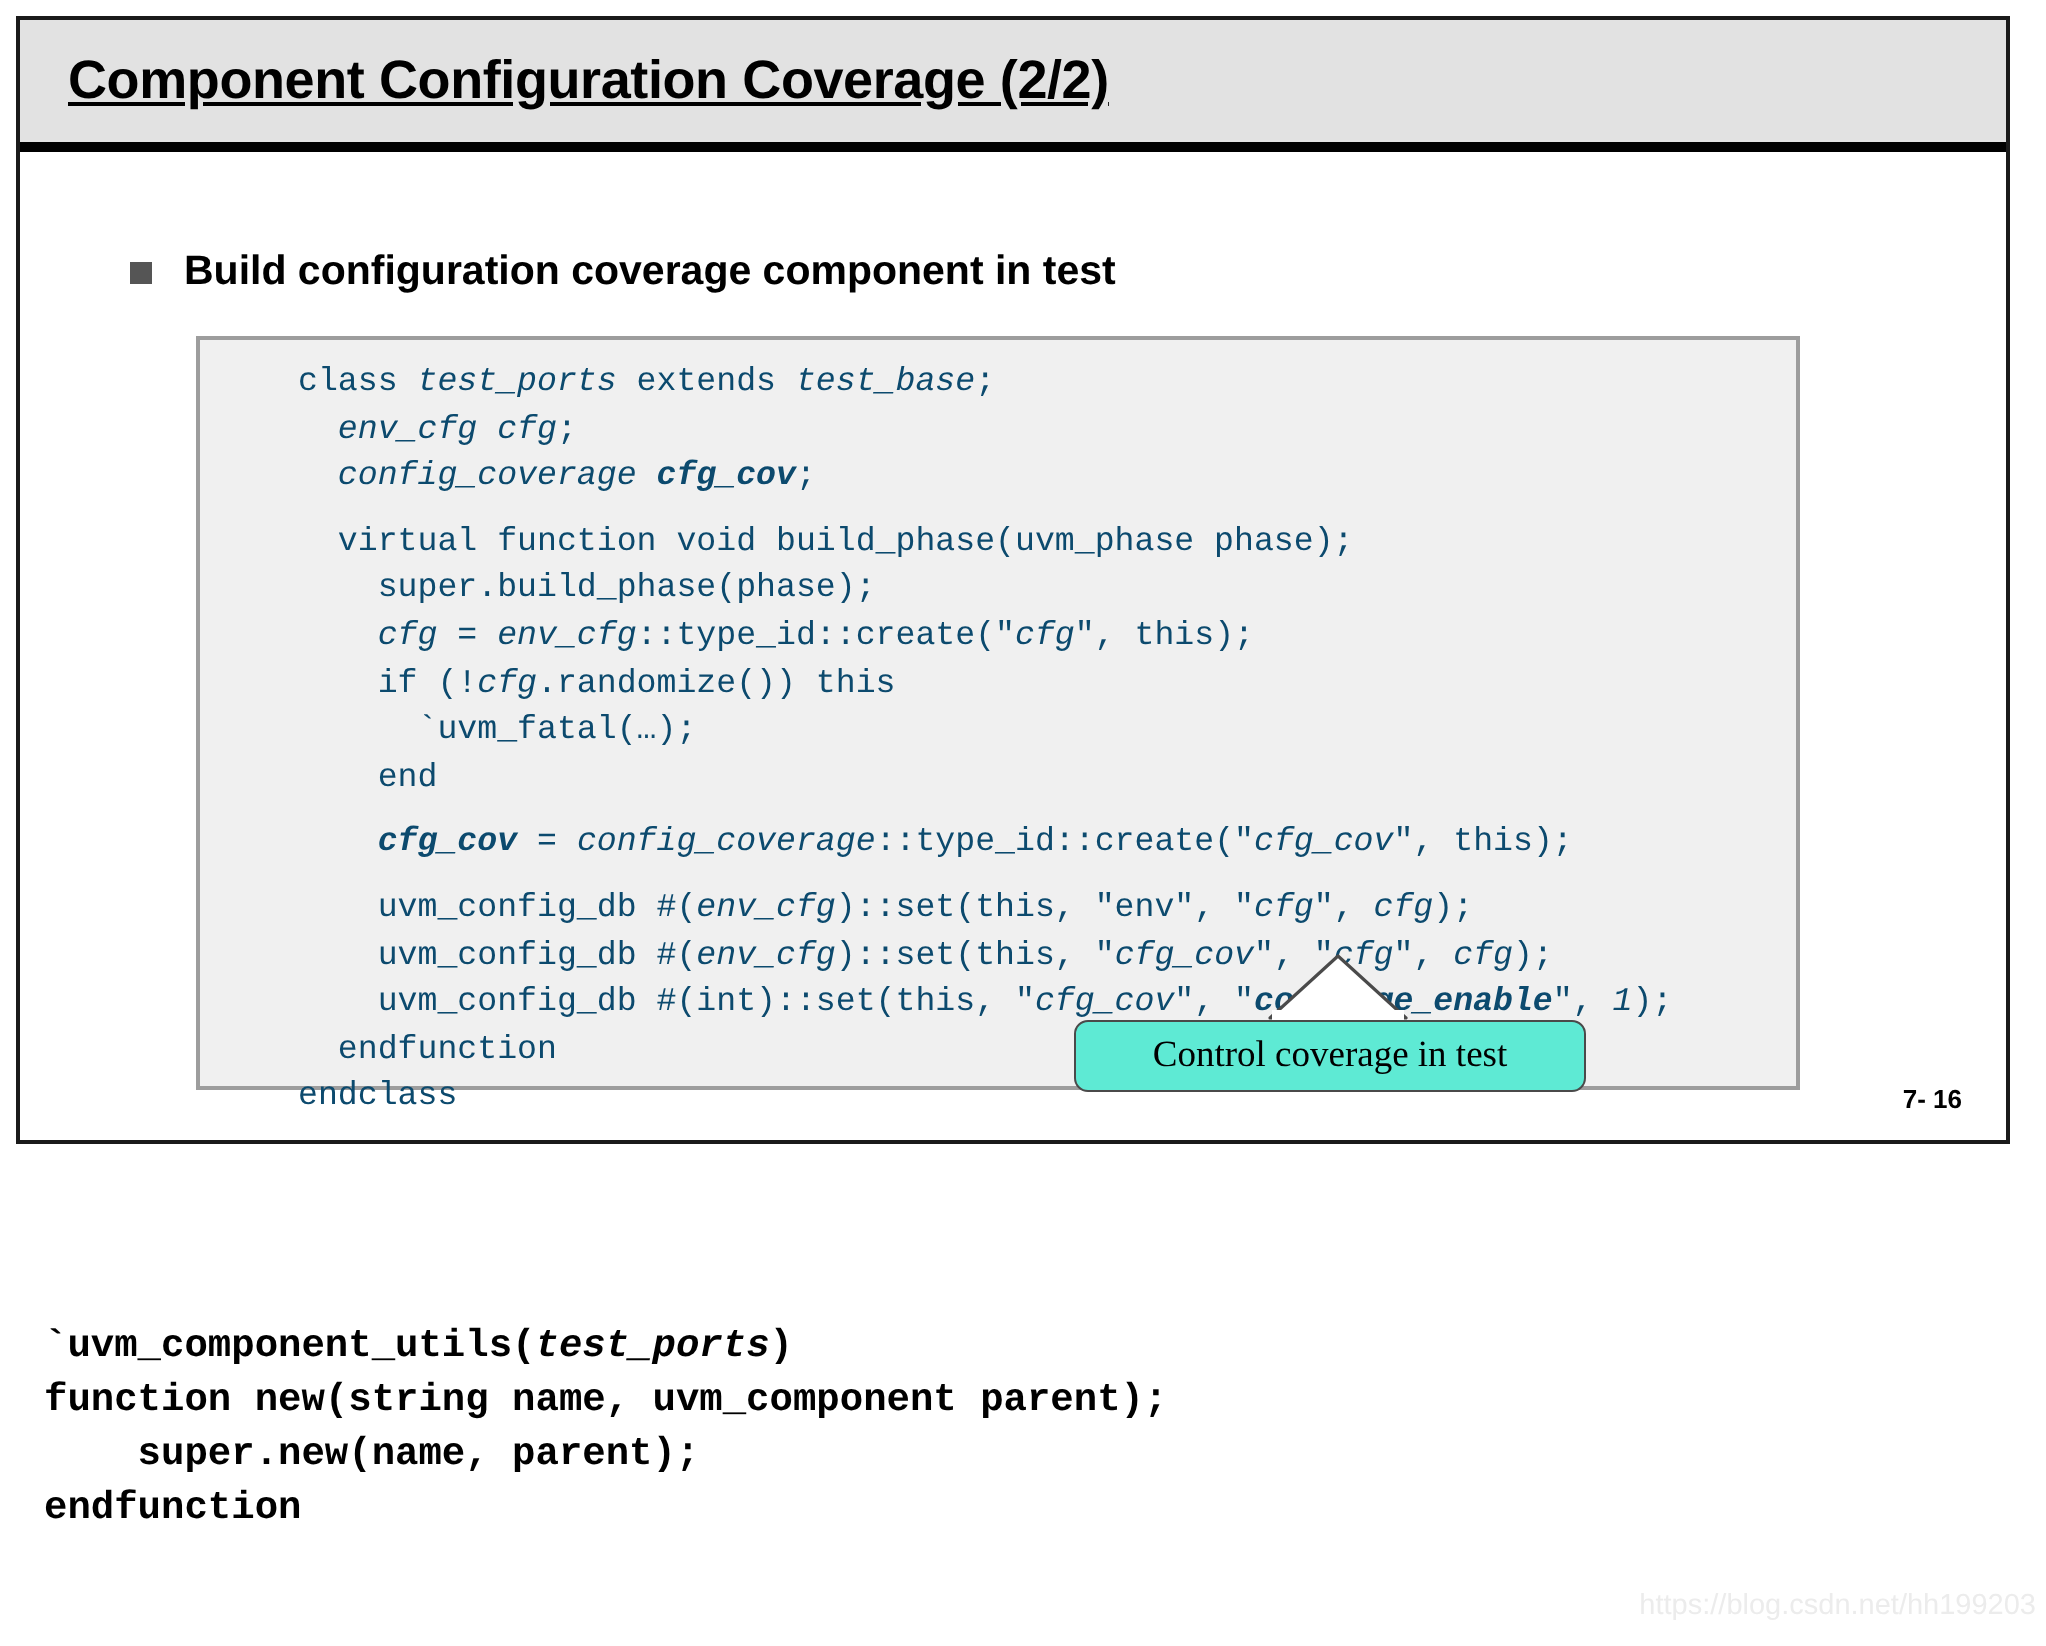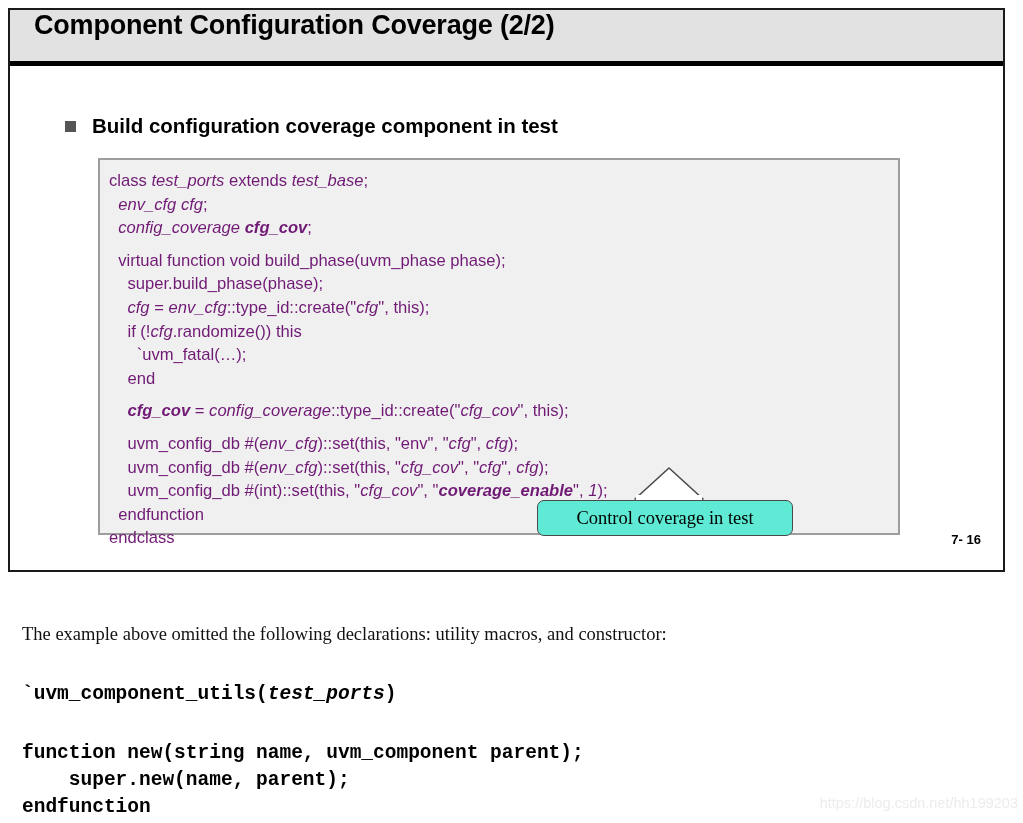--- a/index.html
+++ b/index.html
@@ -20,26 +20,27 @@
     position: absolute;
     left: 8px;
     top: 8px;
     width: 997px;
     height: 564px;
     box-sizing: border-box;
     border: 2px solid #1a1a1a;
     background: #ffffff;
   }
   #slide-header {
-    height: 56px;
+    height: 66px;
     background: #e2e2e2;
     border-bottom: 5px solid #000000;
     box-sizing: border-box;
     display: flex;
-    align-items: flex-start;
+    align-items: center;
+    text-decoration: underline;
   }
   #slide-title {
     font-family: "Liberation Sans", sans-serif;
     font-weight: bold;
     font-size: 27px;
     color: #000000;
     padding-left: 24px;
     letter-spacing: -0.2px;
     white-space: nowrap;
   }
@@ -77,25 +78,26 @@
     left: 88px;
     top: 92px;
     width: 802px;
     height: 377px;
     box-sizing: border-box;
     background: #f0f0f0;
     border: 2px solid #9d9d9d;
     padding: 9px 0 0 9px;
   }
   .code-line {
-    font-family: Liberation Sans, sans-serif;
+    font-family: Liberation Mono, monospace;
     font-size: 16.6px;
     line-height: 23.6px;
-    color: #701a75;
+    color: #0c4a6e;
     white-space: pre;
+    margin-left: 40px;
   }
   .code-line.gap { margin-top: 9px; }
   .it   { font-style: italic; }
   .bi   { font-style: italic; font-weight: bold; }
 
   
   #callout {
     position: absolute;
     left: 527px;
     top: 425px;
@@ -156,21 +158,21 @@
   }
   .note-code {
     font-family: "Liberation Mono", monospace;
     font-weight: bold;
     font-size: 19.5px;
     line-height: 27px;
     color: #000000;
     white-space: pre;
   }
   #note-macro { margin-top: 36px; }
-  #note-ctor  { margin-top: 32px; }
+  #note-ctor  { }
 
   
   #watermark {
     position: absolute;
     right: 5px;
     bottom: 12px;
     font-family: "Liberation Sans", sans-serif;
     font-size: 14.5px;
     color: #ececec;
     white-space: nowrap;
@@ -218,21 +220,20 @@
       <div id="callout-box">
         <span id="callout-text">Control coverage in test</span>
       </div>
     </div>
 
     <div id="page-number">7- 16</div>
   </div>
 </div>
 
 <div id="notes">
-  <div id="notes-intro">The example above omitted the following declarations: utility macros, and constructor:</div>
   <div id="note-macro" class="note-code"><span>`uvm_component_utils(</span><span class="bi">test_ports</span><span>)</span></div>
   <div id="note-ctor">
       <div class="note-code"><span>function new(string name, uvm_component parent);</span></div>
       <div class="note-code"><span>    super.new(name, parent);</span></div>
       <div class="note-code"><span>endfunction</span></div>
     </div>
 </div>
 
 <div id="watermark">https://blog.csdn.net/hh199203</div>
 

